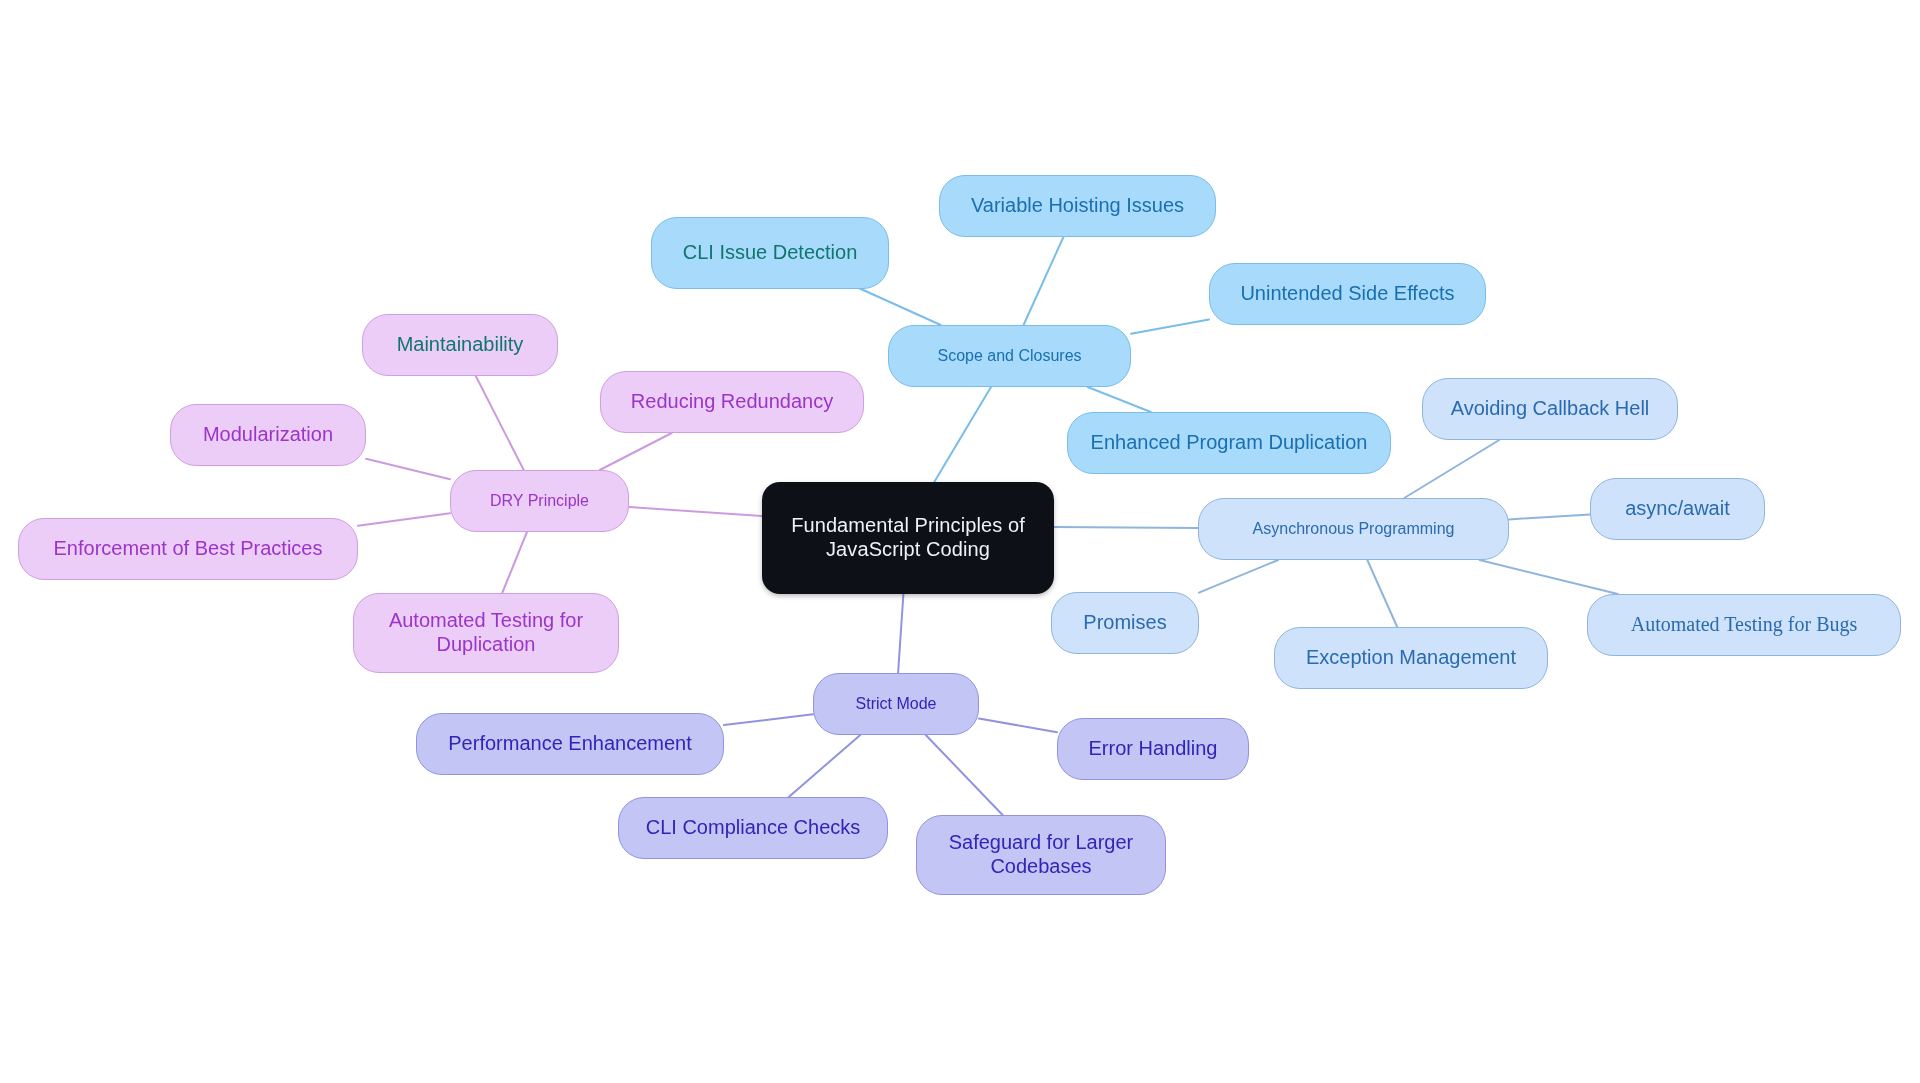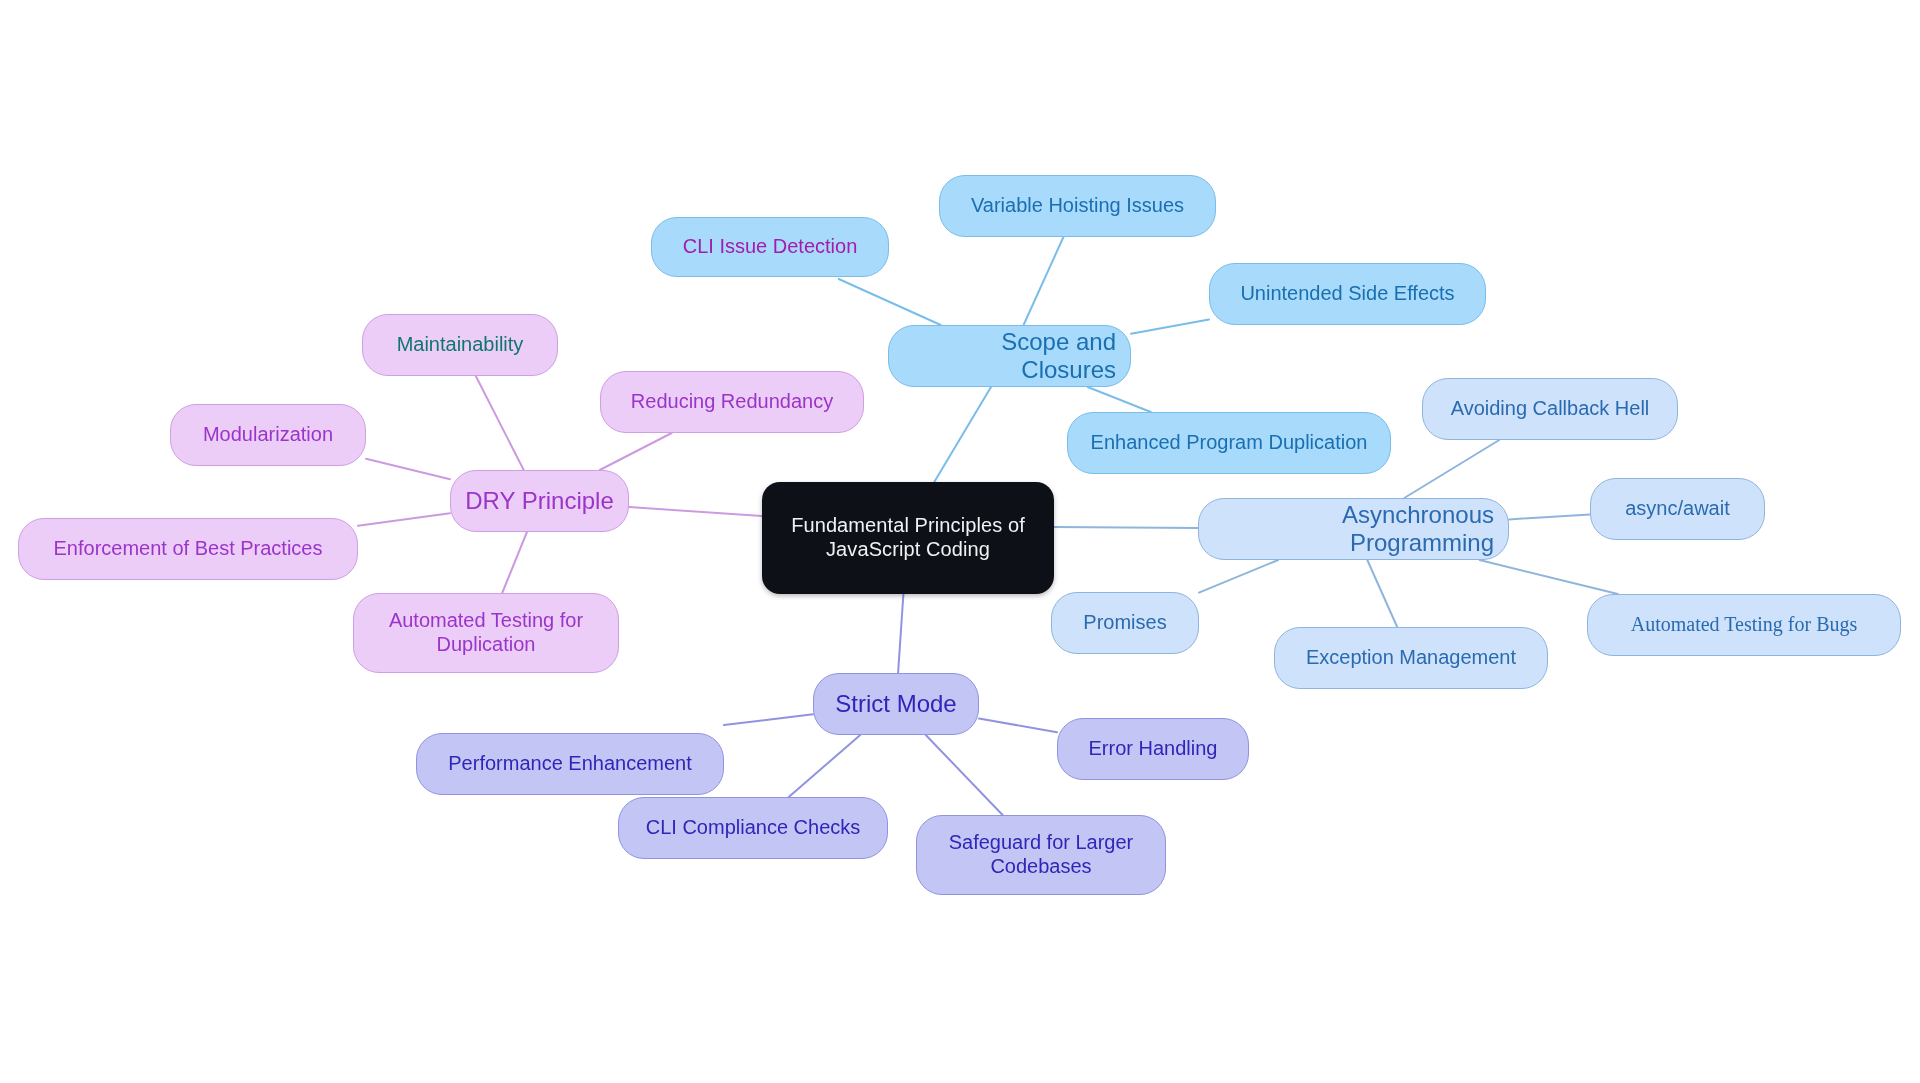--- a/index.html
+++ b/index.html
@@ -41,21 +41,21 @@
     white-space: pre-line;
     z-index: 2;
   }
   .node.root {
     border-radius: 18px;
     border-width: 0;
     box-shadow: 0 2px 5px rgba(0,0,0,0.28);
     font-size: 20px;
     letter-spacing: 0.1px;
   }
-  .node.branch { font-size: 24px; text-align: right; }
+  .node.branch { font-size: 16px; }
   .node.leaf   { font-size: 20px; }
 </style>
 </head>
 <body>
 
 <div id="canvas">
   <svg id="edge-layer" viewBox="0 0 1920 1083" preserveAspectRatio="none">
       <line x1="934.2705882352941" y1="482" x2="990.9911764705882" y2="387" stroke="#79bde8" stroke-width="2" stroke-linecap="round"></line>
       <line x1="940.7546296296297" y1="325" x2="838.7453703703703" y2="279" stroke="#79bde8" stroke-width="2" stroke-linecap="round"></line>
       <line x1="1023.5533333333333" y1="325" x2="1063.4466666666667" y2="237" stroke="#79bde8" stroke-width="2" stroke-linecap="round"></line>
@@ -76,32 +76,32 @@
       <line x1="523.7019230769231" y1="470" x2="475.7980769230769" y2="376" stroke="#cb9ae0" stroke-width="2" stroke-linecap="round"></line>
       <line x1="599.7777777777778" y1="470" x2="671.7222222222222" y2="433" stroke="#cb9ae0" stroke-width="2" stroke-linecap="round"></line>
       <line x1="450" y1="479.24309392265195" x2="366" y2="458.8232044198895" stroke="#cb9ae0" stroke-width="2" stroke-linecap="round"></line>
       <line x1="450" y1="513.2219061166429" x2="358" y2="525.7852062588904" stroke="#cb9ae0" stroke-width="2" stroke-linecap="round"></line>
       <line x1="526.935606060606" y1="532" x2="502.2121212121212" y2="593" stroke="#cb9ae0" stroke-width="2" stroke-linecap="round"></line>
     </svg>
   <div id="node-layer">
       <div class="node root" style="left: 762px; top: 482px; width: 292px; height: 112px; background: rgb(13, 17, 23); border-color: rgb(13, 17, 23); color: rgb(240, 242, 245); text-align: center;">Fundamental Principles of
 JavaScript Coding</div>
       <div class="node branch" style="left: 888px; top: 325px; width: 243px; height: 62px; background: rgb(168, 218, 252); border-color: rgb(121, 189, 232); color: rgb(26, 111, 176);">Scope and Closures</div>
-      <div class="node leaf" style="left: 651px; top: 217px; width: 238px; height: 60px; background: rgb(168, 218, 252); border-color: rgb(121, 189, 232); color: #a21caf;">CLI Issue Detection</div>
+      <div class="node leaf" style="left: 651px; top: 217px; width: 238px; height: 72px; background: rgb(168, 218, 252); border-color: rgb(121, 189, 232); color: #0f766e;">CLI Issue Detection</div>
       <div class="node leaf" style="left: 939px; top: 175px; width: 277px; height: 62px; background: rgb(168, 218, 252); border-color: rgb(121, 189, 232); color: rgb(26, 111, 176);">Variable Hoisting Issues</div>
       <div class="node leaf" style="left: 1209px; top: 263px; width: 277px; height: 62px; background: rgb(168, 218, 252); border-color: rgb(121, 189, 232); color: rgb(26, 111, 176);">Unintended Side Effects</div>
       <div class="node leaf" style="left: 1067px; top: 412px; width: 324px; height: 62px; background: rgb(168, 218, 252); border-color: rgb(121, 189, 232); color: rgb(26, 111, 176);">Enhanced Program Duplication</div>
       <div class="node branch" style="left: 1198px; top: 498px; width: 311px; height: 62px; background: rgb(207, 226, 251); border-color: rgb(143, 181, 221); color: rgb(42, 107, 176);">Asynchronous Programming</div>
       <div class="node leaf" style="left: 1422px; top: 378px; width: 256px; height: 62px; background: rgb(207, 226, 251); border-color: rgb(143, 181, 221); color: rgb(42, 107, 176);">Avoiding Callback Hell</div>
       <div class="node leaf" style="left: 1590px; top: 478px; width: 175px; height: 62px; background: rgb(207, 226, 251); border-color: rgb(143, 181, 221); color: rgb(42, 107, 176);">async/await</div>
       <div class="node leaf" style="left: 1587px; top: 594px; width: 314px; height: 62px; background: rgb(207, 226, 251); border-color: rgb(143, 181, 221); color: rgb(42, 107, 176); font-family: Liberation Serif, serif;">Automated Testing for Bugs</div>
       <div class="node leaf" style="left: 1274px; top: 627px; width: 274px; height: 62px; background: rgb(207, 226, 251); border-color: rgb(143, 181, 221); color: rgb(42, 107, 176);">Exception Management</div>
       <div class="node leaf" style="left: 1051px; top: 592px; width: 148px; height: 62px; background: rgb(207, 226, 251); border-color: rgb(143, 181, 221); color: rgb(42, 107, 176);">Promises</div>
       <div class="node branch" style="left: 813px; top: 673px; width: 166px; height: 62px; background: rgb(195, 198, 245); border-color: rgb(144, 148, 224); color: rgb(47, 38, 184);">Strict Mode</div>
-      <div class="node leaf" style="left: 416px; top: 713px; width: 308px; height: 62px; background: rgb(195, 198, 245); border-color: rgb(144, 148, 224); color: rgb(47, 38, 184); margin-top: 20px;">Performance Enhancement</div>
+      <div class="node leaf" style="left: 416px; top: 713px; width: 308px; height: 62px; background: rgb(195, 198, 245); border-color: rgb(144, 148, 224); color: rgb(47, 38, 184);">Performance Enhancement</div>
       <div class="node leaf" style="left: 618px; top: 797px; width: 270px; height: 62px; background: rgb(195, 198, 245); border-color: rgb(144, 148, 224); color: rgb(47, 38, 184);">CLI Compliance Checks</div>
       <div class="node leaf" style="left: 916px; top: 815px; width: 250px; height: 80px; background: rgb(195, 198, 245); border-color: rgb(144, 148, 224); color: rgb(47, 38, 184);">Safeguard for Larger
 Codebases</div>
       <div class="node leaf" style="left: 1057px; top: 718px; width: 192px; height: 62px; background: rgb(195, 198, 245); border-color: rgb(144, 148, 224); color: rgb(47, 38, 184);">Error Handling</div>
       <div class="node branch" style="left: 450px; top: 470px; width: 179px; height: 62px; background: rgb(236, 205, 247); border-color: rgb(207, 159, 227); color: rgb(155, 53, 201);">DRY Principle</div>
       <div class="node leaf" style="left: 362px; top: 314px; width: 196px; height: 62px; background: rgb(236, 205, 247); border-color: rgb(207, 159, 227); color: #0f766e;">Maintainability</div>
       <div class="node leaf" style="left: 600px; top: 371px; width: 264px; height: 62px; background: rgb(236, 205, 247); border-color: rgb(207, 159, 227); color: rgb(155, 53, 201);">Reducing Redundancy</div>
       <div class="node leaf" style="left: 170px; top: 404px; width: 196px; height: 62px; background: rgb(236, 205, 247); border-color: rgb(207, 159, 227); color: rgb(155, 53, 201);">Modularization</div>
       <div class="node leaf" style="left: 18px; top: 518px; width: 340px; height: 62px; background: rgb(236, 205, 247); border-color: rgb(207, 159, 227); color: rgb(155, 53, 201);">Enforcement of Best Practices</div>
       <div class="node leaf" style="left: 353px; top: 593px; width: 266px; height: 80px; background: rgb(236, 205, 247); border-color: rgb(207, 159, 227); color: rgb(155, 53, 201);">Automated Testing for

